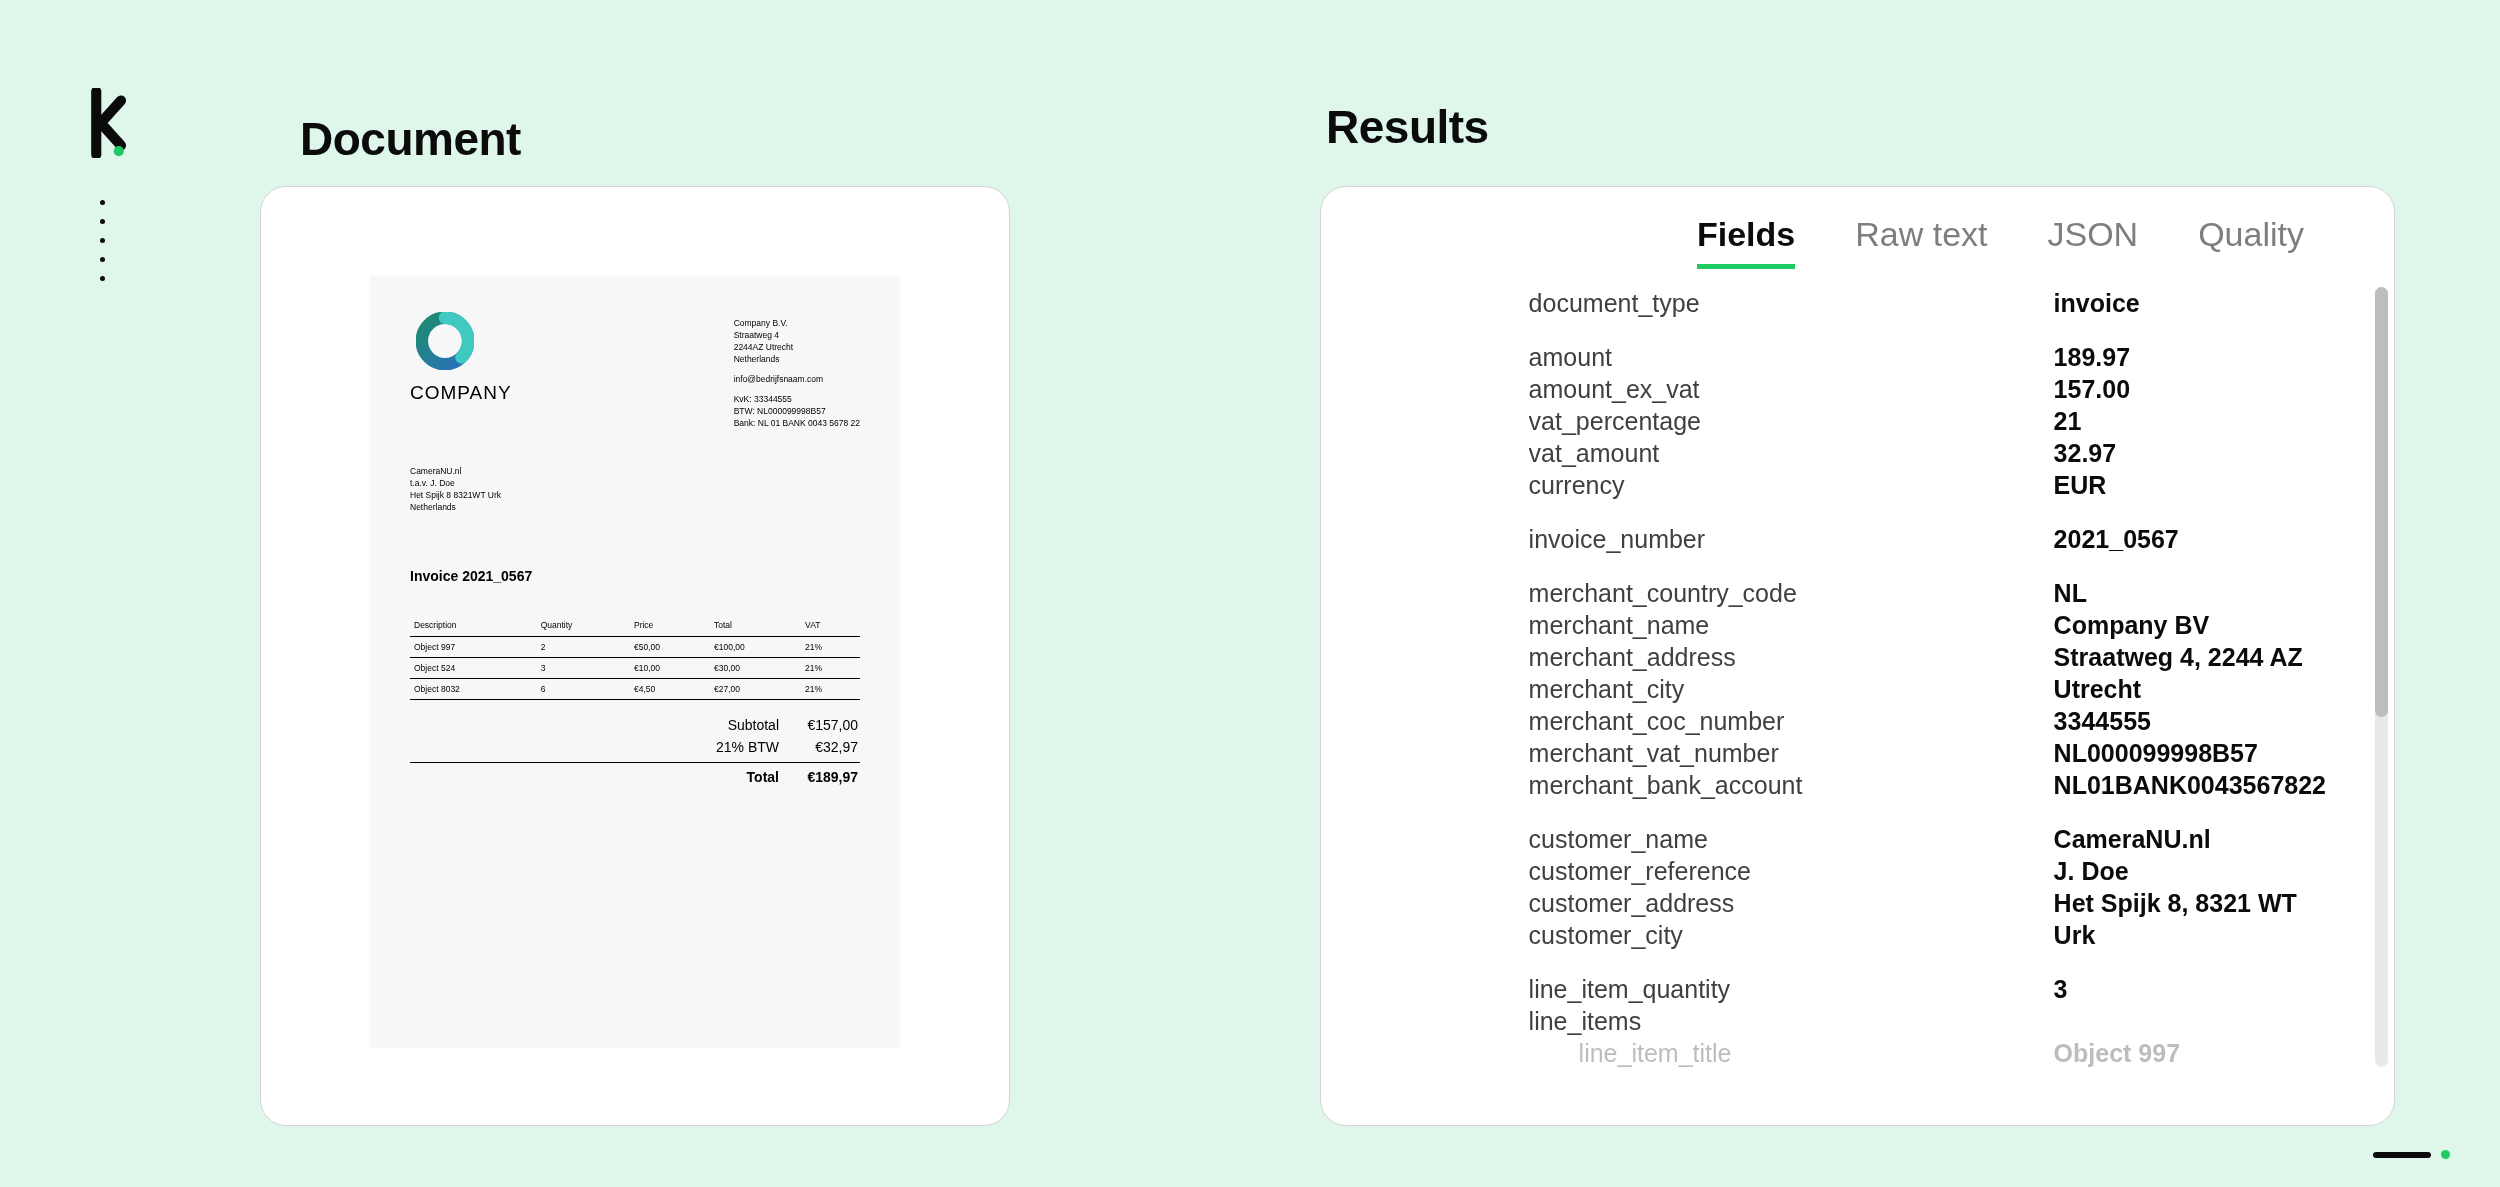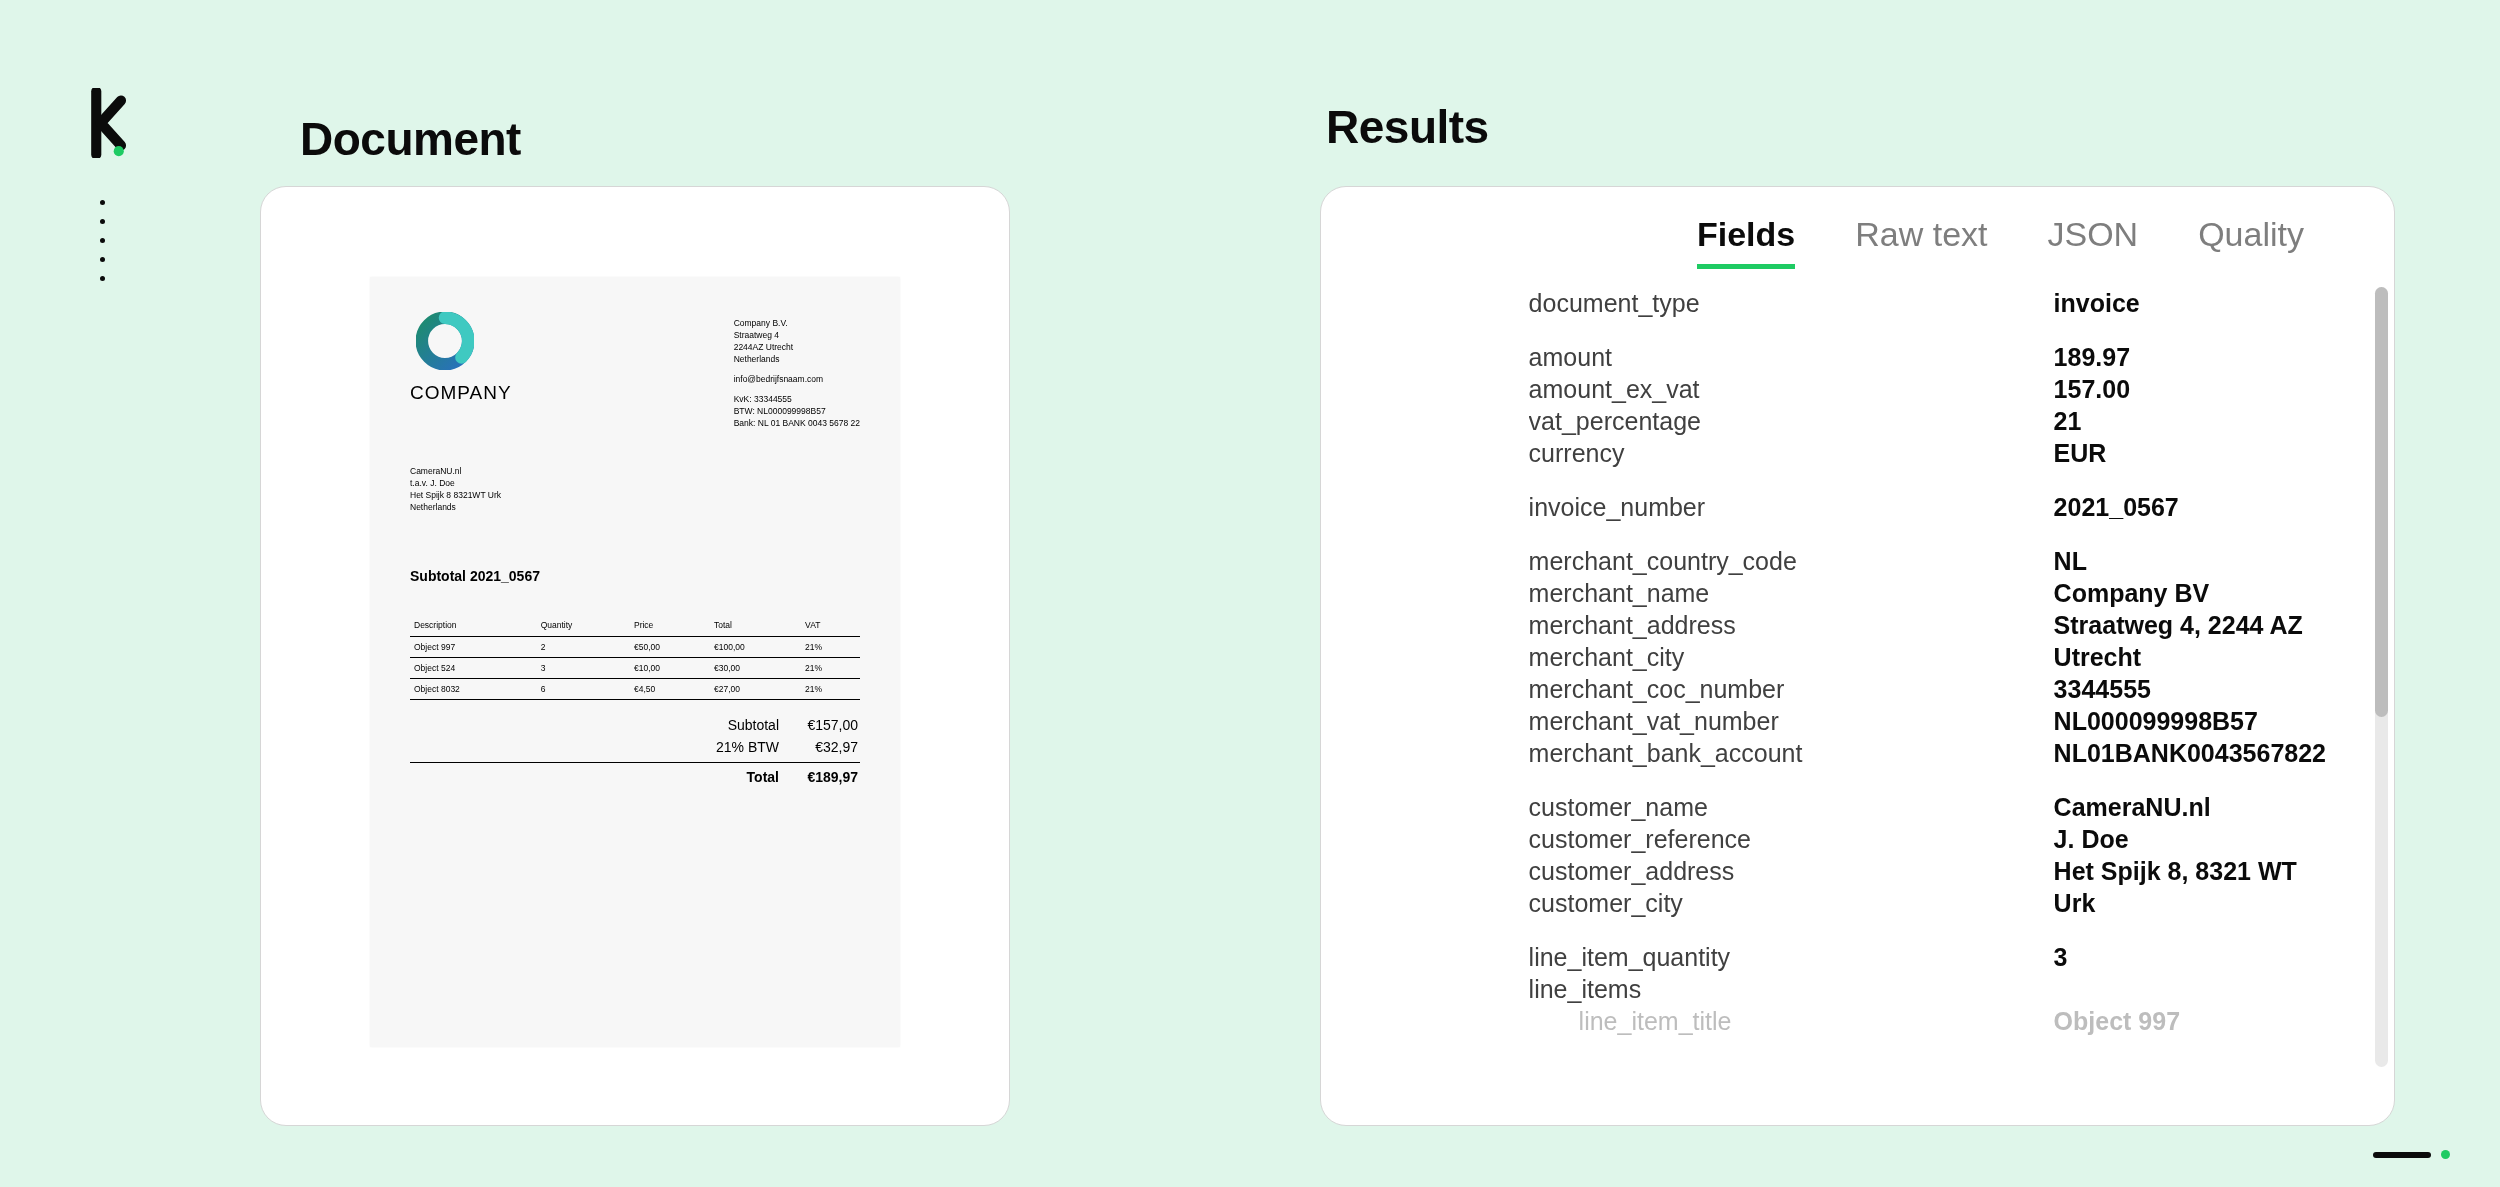--- a/index.html
+++ b/index.html
@@ -132,21 +132,21 @@
         <div>BTW: NL000099998B57</div>
         <div>Bank: NL 01 BANK 0043 5678 22</div>
       </div>
     </div>
     <div class="customer-block">
       <div>CameraNU.nl</div>
       <div>t.a.v. J. Doe</div>
       <div>Het Spijk 8 8321WT Urk</div>
       <div>Netherlands</div>
     </div>
-    <div class="invoice-title">Subtotal 2021_0567</div>
+    <div class="invoice-title">Invoice 2021_0567</div>
     <table class="lines-table">
       <thead>
           <tr>
         <th>Description</th>
         <th>Quantity</th>
         <th>Price</th>
         <th>Total</th>
         <th>VAT</th>
       </tr>
         </thead>
@@ -213,20 +213,24 @@
           </div>
           <div class="row">
             <div class="key">amount_ex_vat</div>
             <div class="val">157.00</div>
           </div>
           <div class="row">
             <div class="key">vat_percentage</div>
             <div class="val">21</div>
           </div>
           <div class="row">
+            <div class="key">vat_amount</div>
+            <div class="val">32.97</div>
+          </div>
+          <div class="row">
             <div class="key">currency</div>
             <div class="val">EUR</div>
           </div>
         </div>
         <div class="grp">
           <div class="row">
             <div class="key">invoice_number</div>
             <div class="val">2021_0567</div>
           </div>
         </div>

